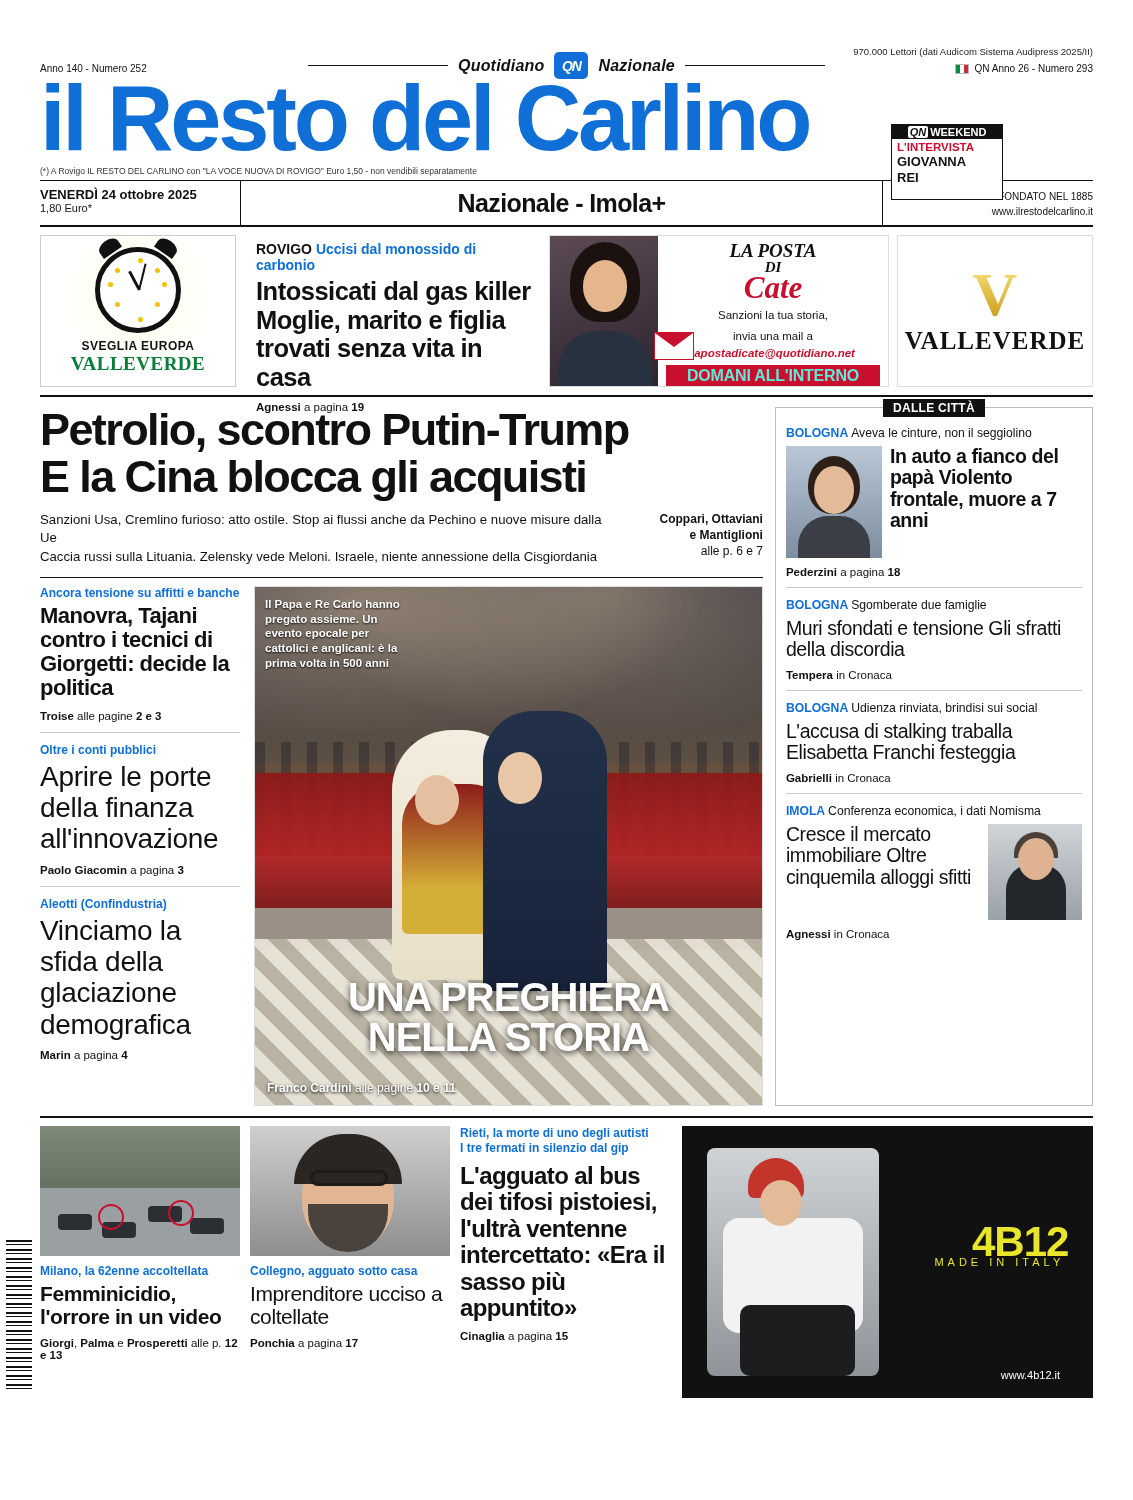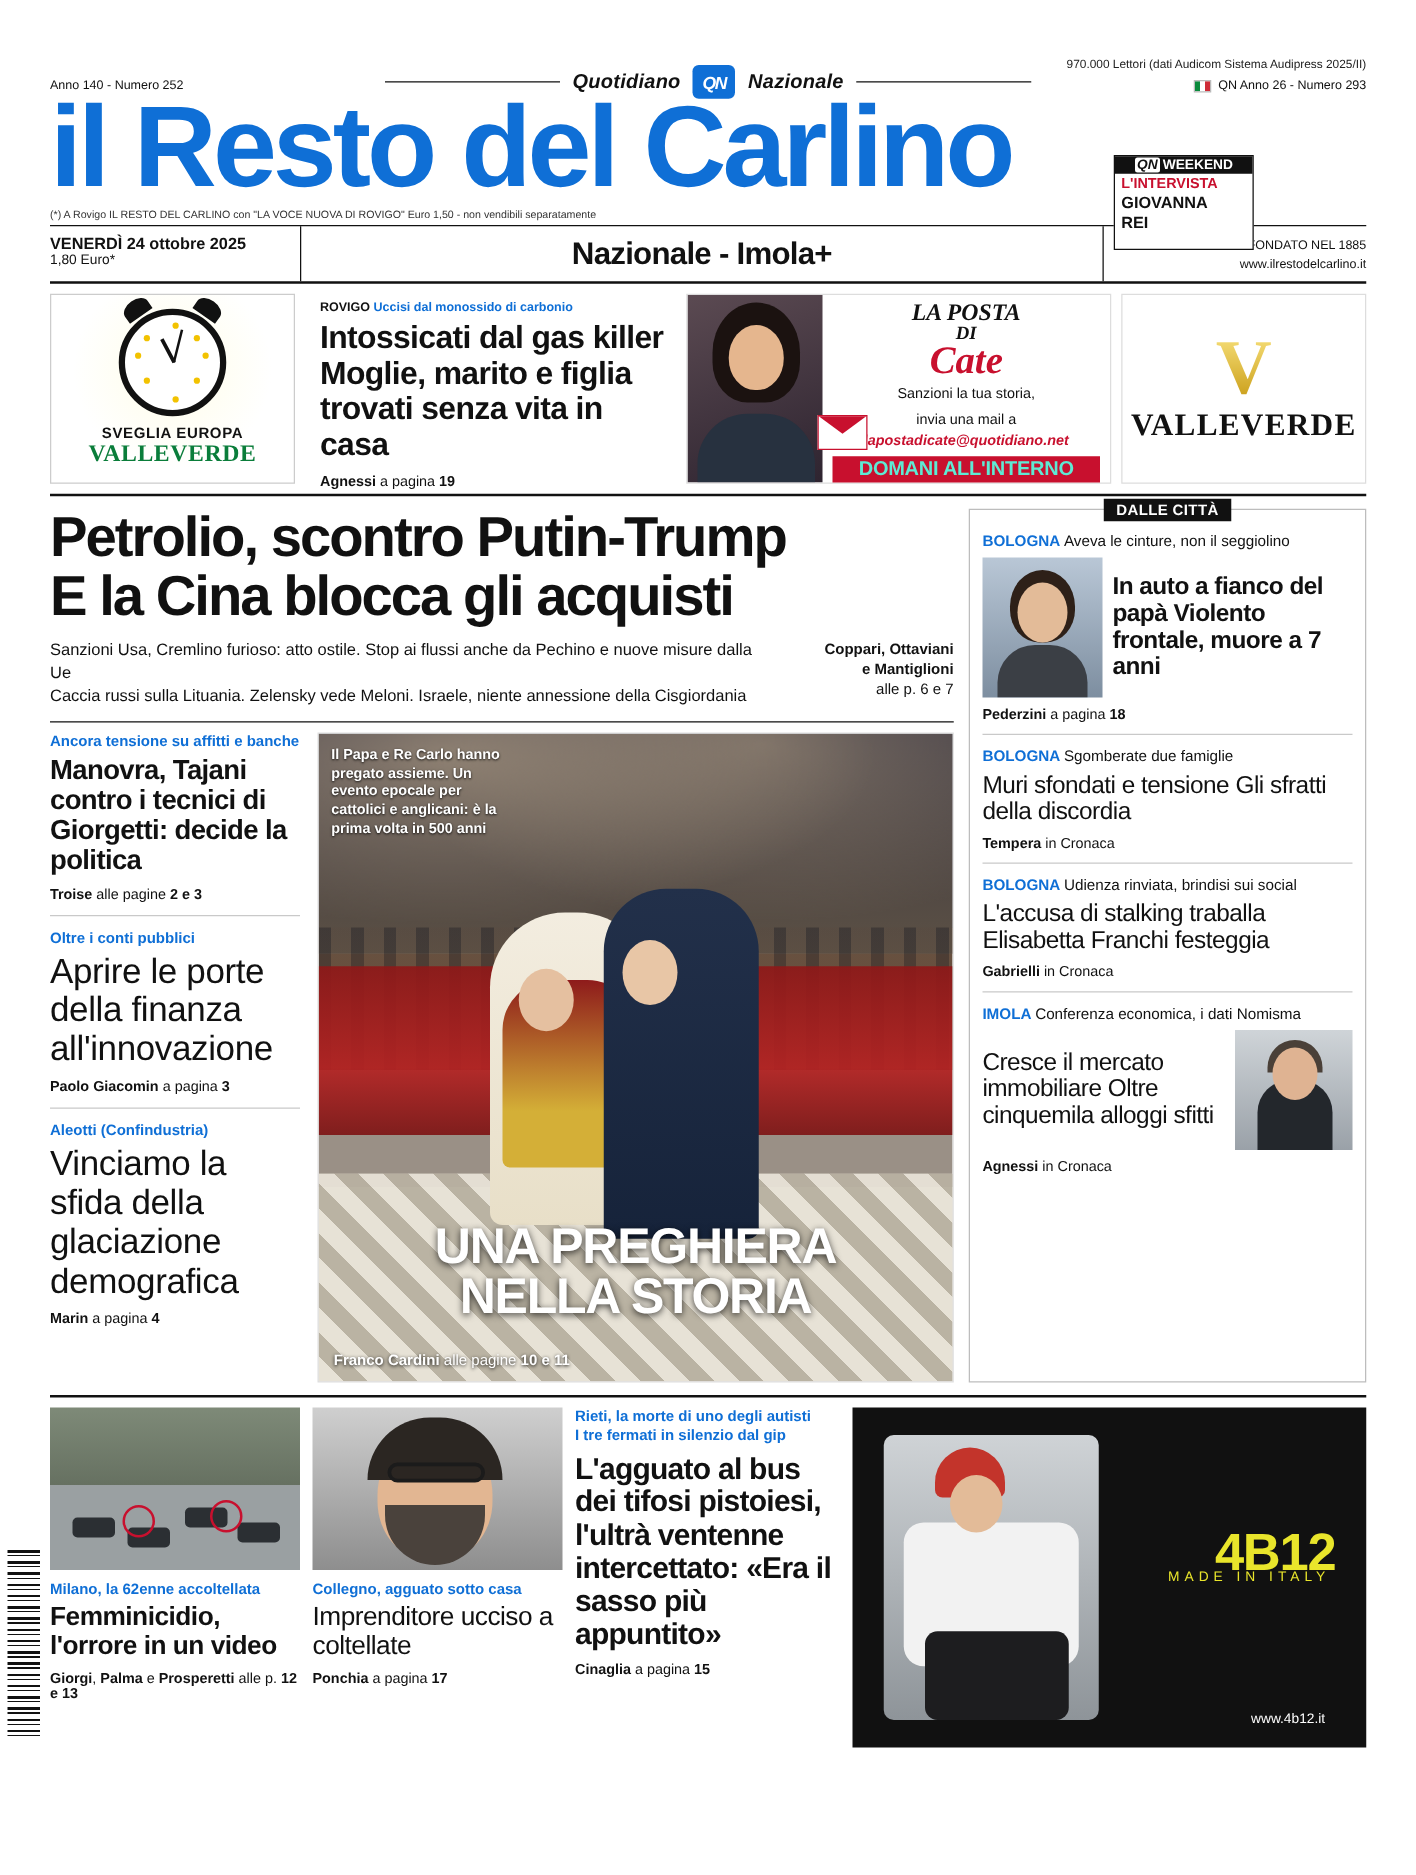--- a/index.html
+++ b/index.html
@@ -61,21 +61,21 @@
   .clock .dot { position: absolute; width: 5px; height: 5px; background: #f2c200; border-radius: 50%; }
   .clock .h { position: absolute; left: 50%; top: 22%; width: 2.5px; height: 28%; background: #111; transform-origin: bottom center; transform: rotate(-28deg); }
   .clock .m { position: absolute; left: 50%; top: 14%; width: 2px; height: 36%; background: #111; transform-origin: bottom center; transform: rotate(14deg); }
   .clock .bell { position: absolute; width: 22px; height: 14px; background: #111; border-radius: 50% 50% 0 0; top: -12px; }
   .clock .bell.l { left: -2px; transform: rotate(-35deg); }
   .clock .bell.r { right: -2px; transform: rotate(35deg); }
   .sveglia { font-size: 12px; font-weight: bold; letter-spacing: .5px; margin-top: 6px; }
   .vvtext { font-family: "Liberation Serif", serif; font-weight: bold; font-size: 19px; color: #0a7d3a; letter-spacing: .5px; }
 
   .promo-news { flex: 1; padding: 6px 10px 6px 12px; border: none; }
-  .kicker-red { font-size: 10px; font-weight: bold; color: #111; }
+  .kicker-red { font-size: 14px; font-weight: bold; color: #111; }
   .kicker-red .city { color: #111; }
   .kicker-red .rest { color: #0f6fd6; font-weight: bold; }
   .promo-news h2 { font-size: 25.5px; line-height: 1.12; font-weight: bold; letter-spacing: -.5px; margin-top: 4px; }
   .byline { font-size: 11.5px; margin-top: 10px; }
   .byline b { font-weight: bold; }
 
   .promo-cate { width: 340px; border: 1px solid #ddd; background: #fff; display: flex; overflow: hidden; position: relative; }
   .cate-photo { width: 108px; background: linear-gradient(160deg,#5b4a52,#2e2430); position: relative; overflow: hidden; }
   .cate-photo .hair { position: absolute; left: 20px; top: 6px; width: 70px; height: 80px; background: #1b1210; border-radius: 50% 50% 40% 40%; }
   .cate-photo .face2 { position: absolute; left: 33px; top: 24px; width: 44px; height: 52px; background: #e5b68e; border-radius: 50% 50% 48% 48%; }
@@ -142,21 +142,21 @@
   .photo-credit b { font-weight: bold; }
 
   
   .dalle { position: absolute; top: -9px; left: 50%; transform: translateX(-50%); background: #111; color: #fff; font-weight: bold; font-size: 12px; padding: 2px 10px; letter-spacing: .3px; }
   .rc-item { border-bottom: 1px solid #c9c9c9; padding: 10px 0 9px; }
   .rc-item:first-of-type { padding-top: 12px; }
   .rc-item:last-child { border-bottom: none; }
   .rc-k { font-size: 12.2px; font-weight: bold; }
   .rc-k .city { color: #0f6fd6; }
   .rc-k .rest { color: #111; font-weight: normal; }
-  .rc-flex { display: flex; gap: 8px; margin-top: 6px; align-items: center; }
+  .rc-flex { display: flex; gap: 8px; margin-top: 6px; }
   .rc-photo { width: 96px; height: 112px; flex: 0 0 96px; background: linear-gradient(#b9c7d6,#7d8ea0); position: relative; overflow: hidden; }
   .rc-photo .h { position: absolute; left: 22px; top: 10px; width: 52px; height: 58px; background: #2e2018; border-radius: 50% 50% 45% 45%; }
   .rc-photo .f { position: absolute; left: 28px; top: 20px; width: 40px; height: 48px; background: #e3bb98; border-radius: 50%; }
   .rc-photo .b { position: absolute; left: 12px; bottom: 0; width: 72px; height: 42px; background: #3b3f45; border-radius: 30px 30px 0 0; }
   .rc-h { font-size: 19.5px; line-height: 1.1; font-weight: bold; letter-spacing: -.4px; }
   .rc-h.light { font-weight: normal; font-size: 19.5px; }
   .rc-sig { font-size: 11.5px; margin-top: 8px; }
   .rc-sig b { font-weight: bold; }
   .rc-photo2 { width: 94px; height: 96px; flex: 0 0 94px; background: linear-gradient(#cfd4d8,#9aa1a8); position: relative; overflow: hidden; }
   .rc-photo2 .s { position: absolute; left: 18px; bottom: 0; width: 60px; height: 56px; background: #23272c; border-radius: 26px 26px 0 0; }

